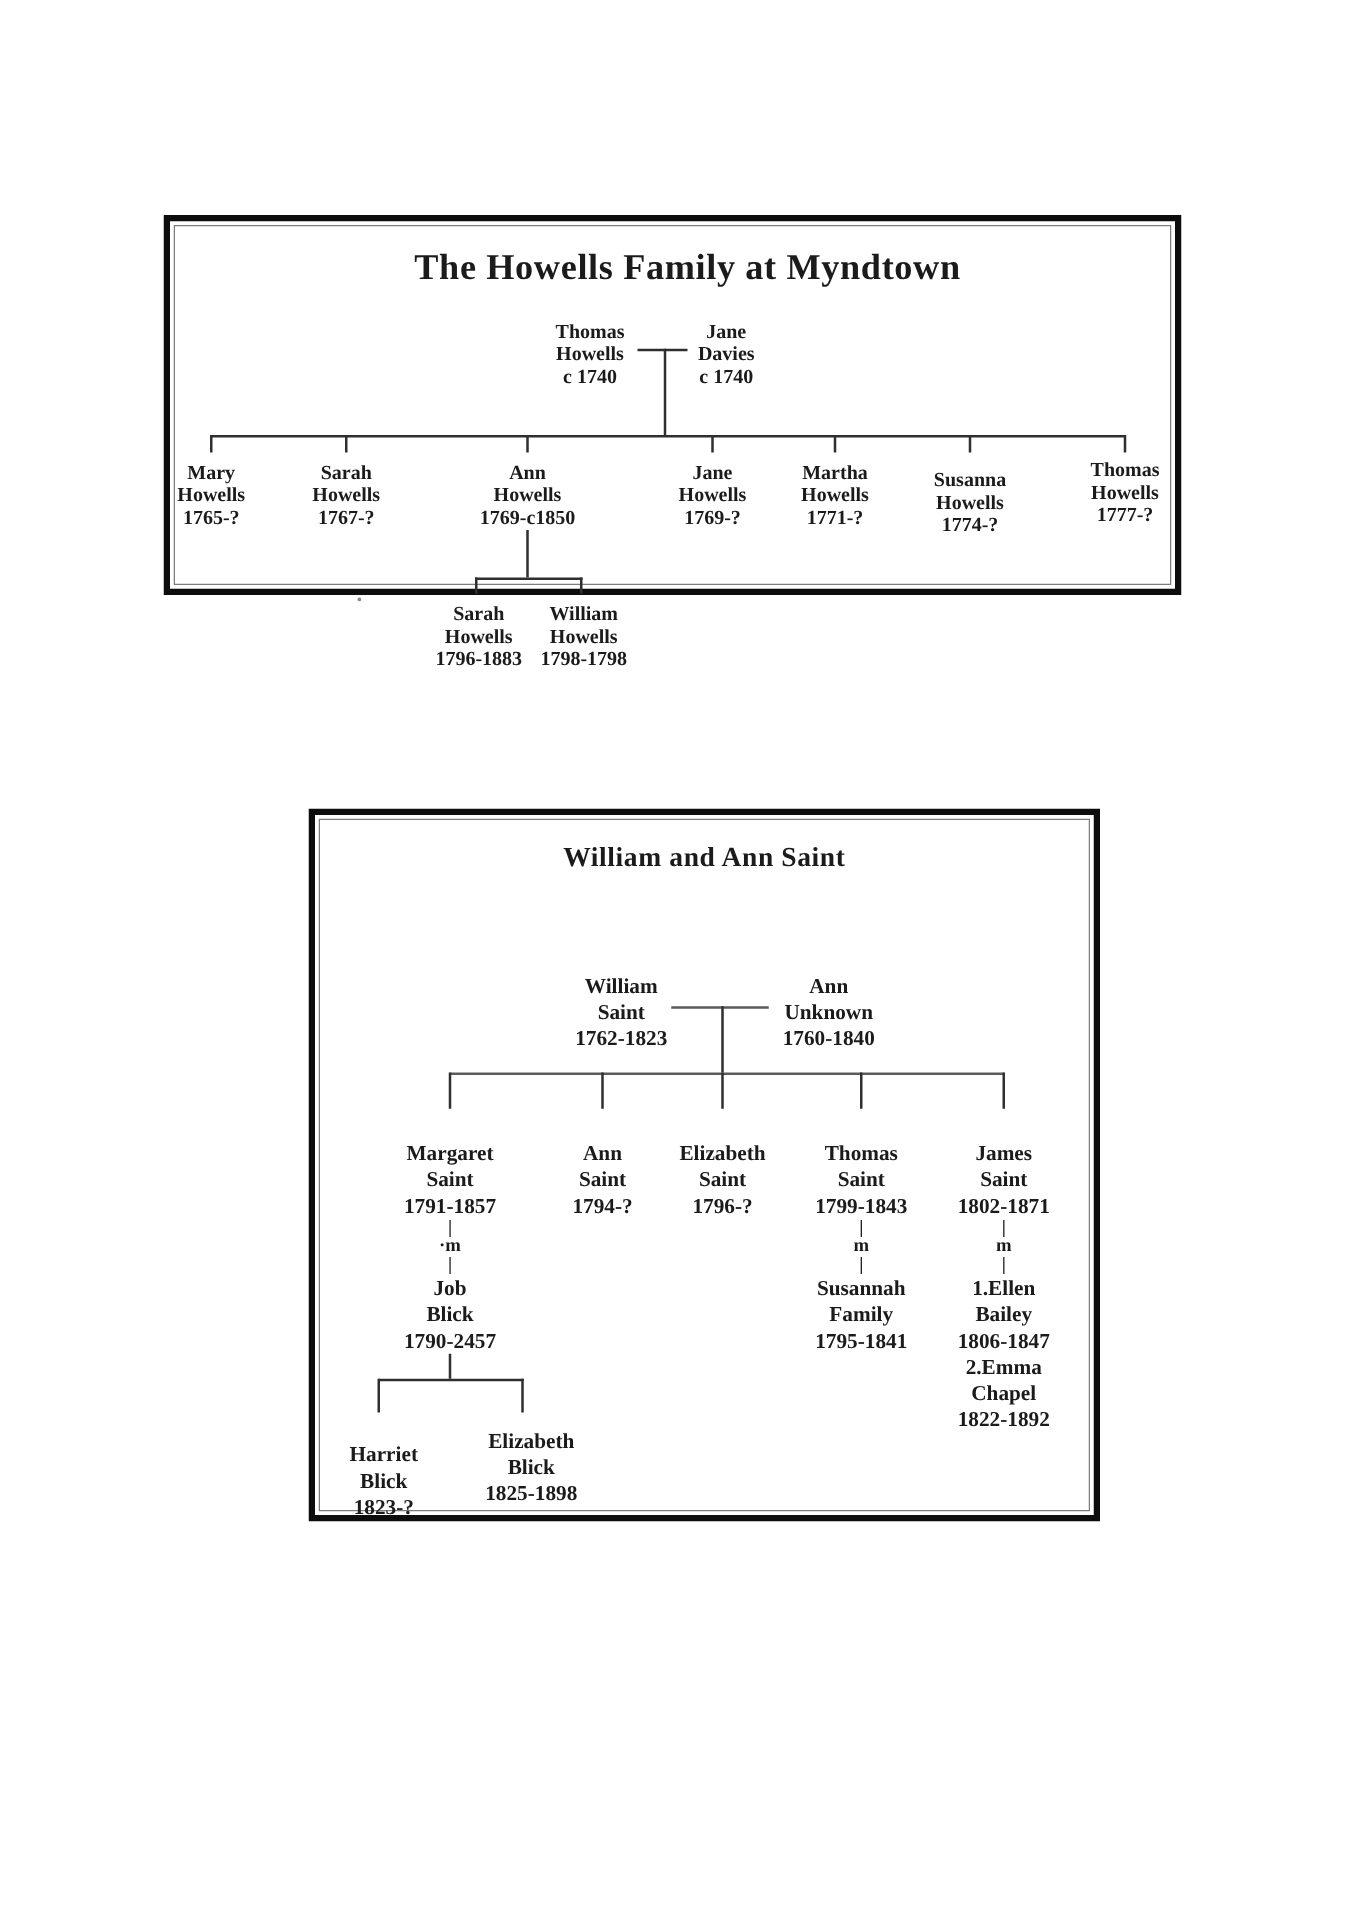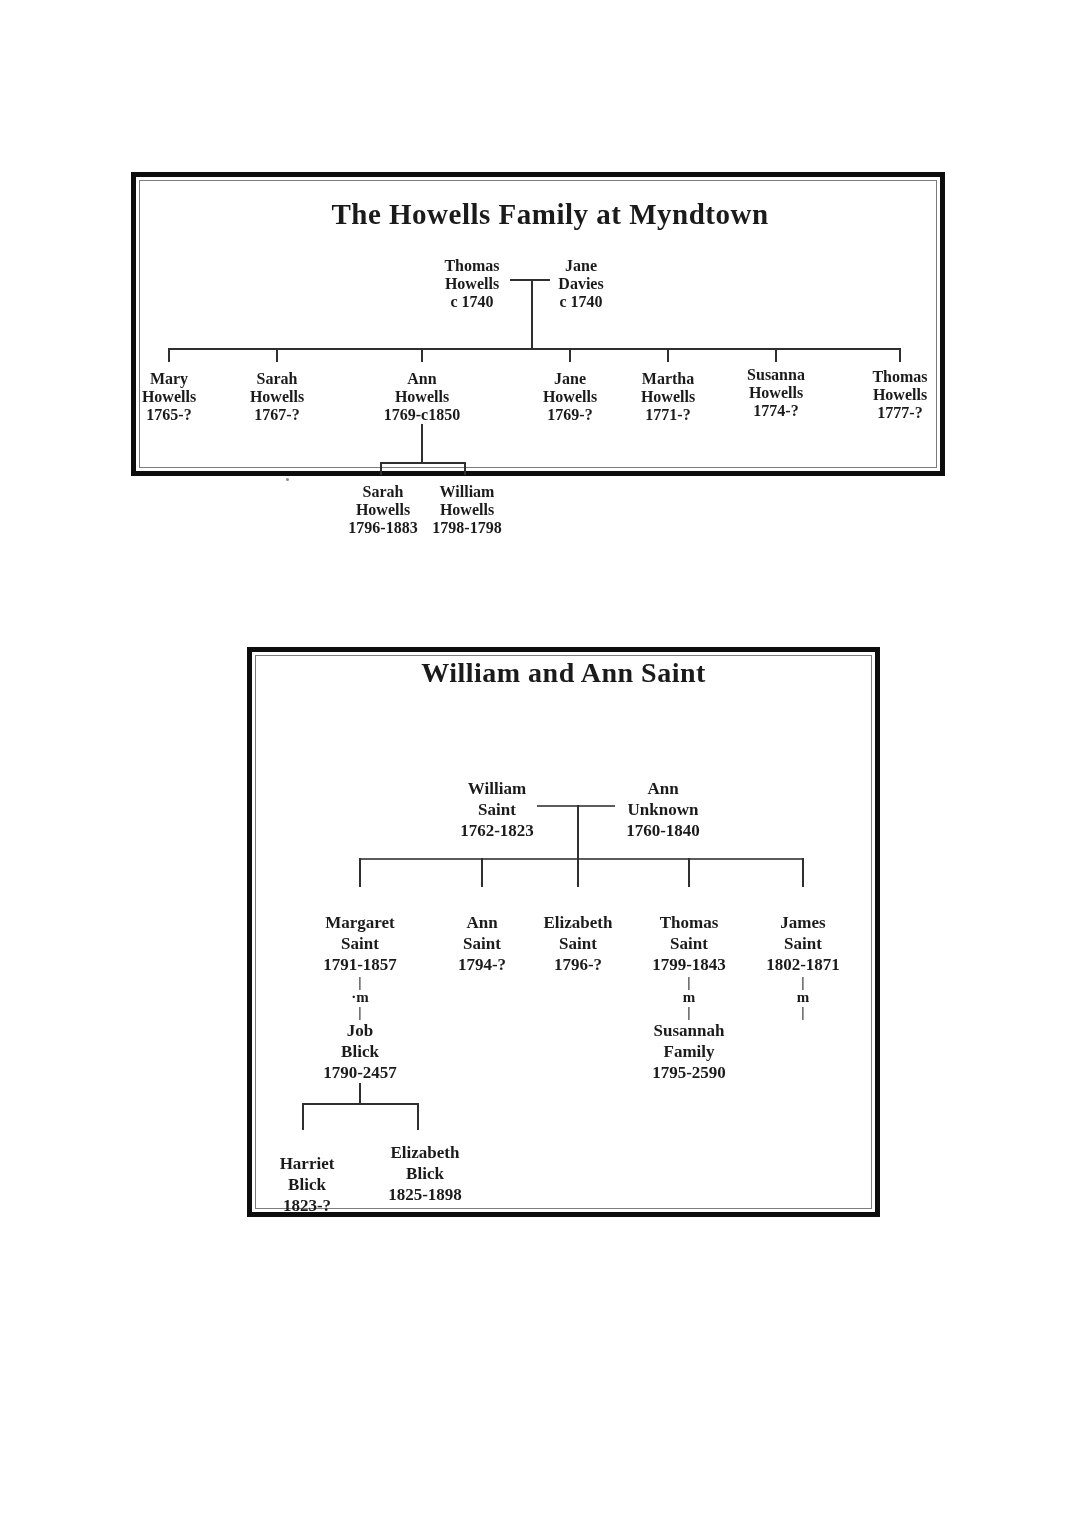--- a/index.html
+++ b/index.html
@@ -3,21 +3,21 @@
 <meta charset="utf-8">
 <style>
   html,body{margin:0;padding:0;background:#ffffff;}
   body{width:1083px;height:1532px;position:relative;overflow:hidden;
        font-family:"Liberation Serif","DejaVu Serif",serif;color:#1b1b1b;}
   .chart{position:absolute;background:#ffffff;}
   .outer-frame{position:absolute;inset:0;border:5px solid #0d0d0d;box-sizing:border-box;pointer-events:none;}
   .inner-frame{position:absolute;inset:8px;border:1px solid #7d7d7d;pointer-events:none;}
   .title{position:absolute;left:0;right:0;text-align:center;font-weight:bold;letter-spacing:.5px;}
   .c1 .title{top:26px;font-size:29px;transform:translateX(12px);}
-  .c2 .title{top:10px;font-size:28px;}
+  .c2 .title{top:26px;font-size:22px;}
   .node{position:absolute;transform:translateX(-50%);text-align:center;white-space:nowrap;font-weight:bold;}
   .c1 .node{font-size:16px;line-height:18px;}
   .c2 .node{font-size:17px;line-height:21px;}
   .c2 .mrows{font-size:15px;line-height:15px;}
   .hline,.vline{position:absolute;background:#2f2f2f;}
   .c2 .hline.light{background:#5c5c5c;}
   .hline{height:2px;}
   .vline{width:2px;}
   .stray-dot{position:absolute;width:3px;height:3px;background:#8a8a8a;border-radius:50%;}
 </style>
@@ -70,21 +70,21 @@
   <div class="node" style="left:439px;top:198px;">
       <div>Jane</div>
       <div>Howells</div>
       <div>1769-?</div>
     </div>
   <div class="node" style="left:537px;top:198px;">
       <div>Martha</div>
       <div>Howells</div>
       <div>1771-?</div>
     </div>
-  <div class="node" style="left:645px;top:194px;">
+  <div class="node" style="left:645px;top:204px;">
       <div>Susanna</div>
       <div>Howells</div>
       <div>1774-?</div>
     </div>
   <div class="node" style="left:769px;top:196px;">
       <div>Thomas</div>
       <div>Howells</div>
       <div>1777-?</div>
     </div>
 
@@ -166,33 +166,41 @@
         <div>1799-1843</div>
       </div>
     <div class="mrows">
         <div>|</div>
         <div>m</div>
         <div>|</div>
       </div>
     <div>
         <div>Susannah</div>
         <div>Family</div>
-        <div>1795-2590</div>
+        <div>1795-1841</div>
       </div>
   </div>
   <div class="node" style="left:556px;top:265px;">
     <div>
         <div>James</div>
         <div>Saint</div>
         <div>1802-1871</div>
       </div>
     <div class="mrows">
         <div>|</div>
         <div>m</div>
         <div>|</div>
+      </div>
+    <div>
+        <div>1.Ellen</div>
+        <div>Bailey</div>
+        <div>1806-1847</div>
+        <div>2.Emma</div>
+        <div>Chapel</div>
+        <div>1822-1892</div>
       </div>
   </div>
 
   <div class="vline" style="left:112px;top:436px;height:20px;"></div>
   <div class="hline" style="left:56px;top:456px;width:116px;"></div>
   <div class="vline" style="left:55px;top:456px;height:27px;"></div>
   <div class="vline" style="left:170px;top:456px;height:27px;"></div>
   <div class="node" style="left:60px;top:506px;">
       <div>Harriet</div>
       <div>Blick</div>

